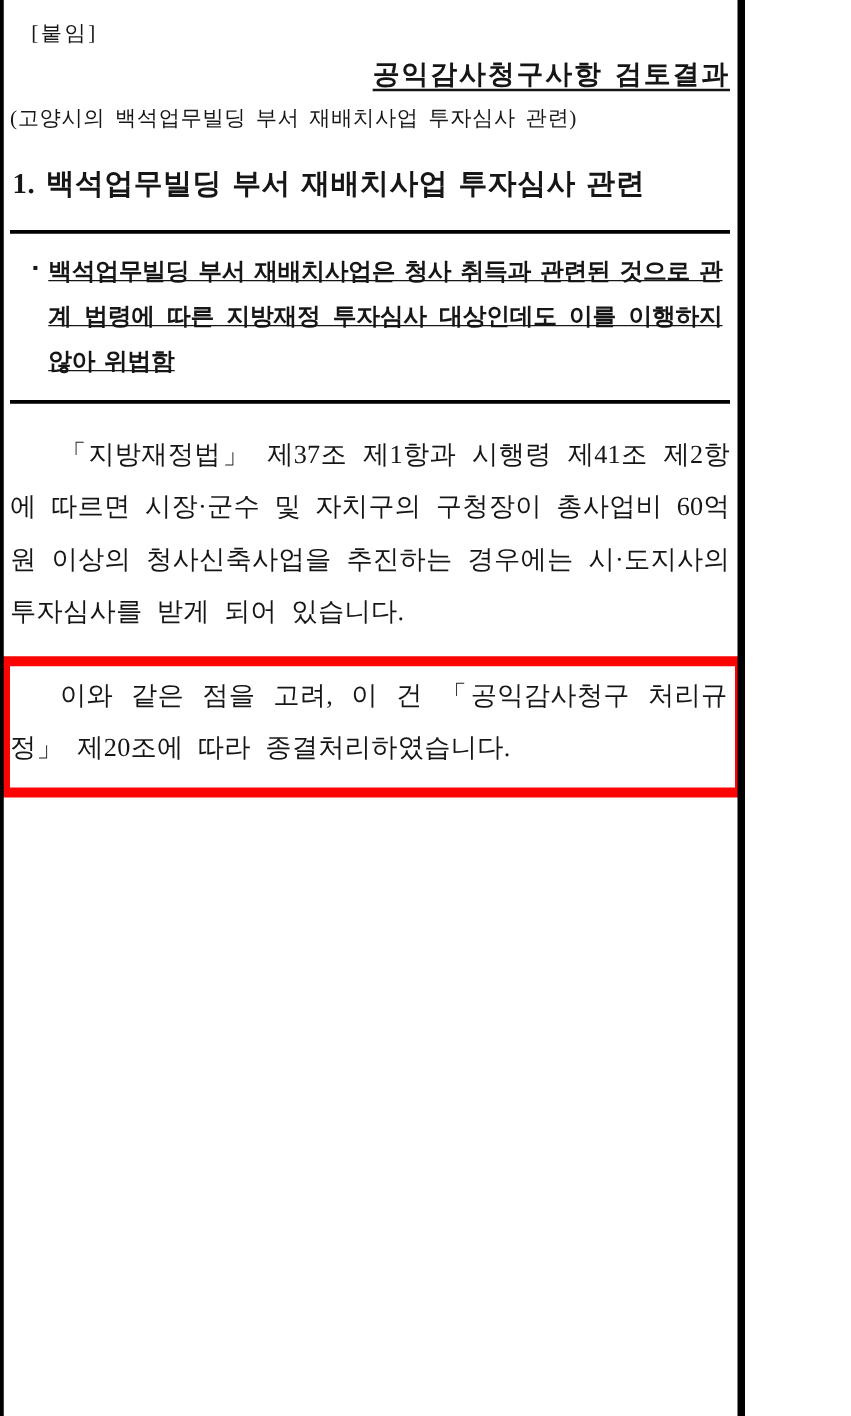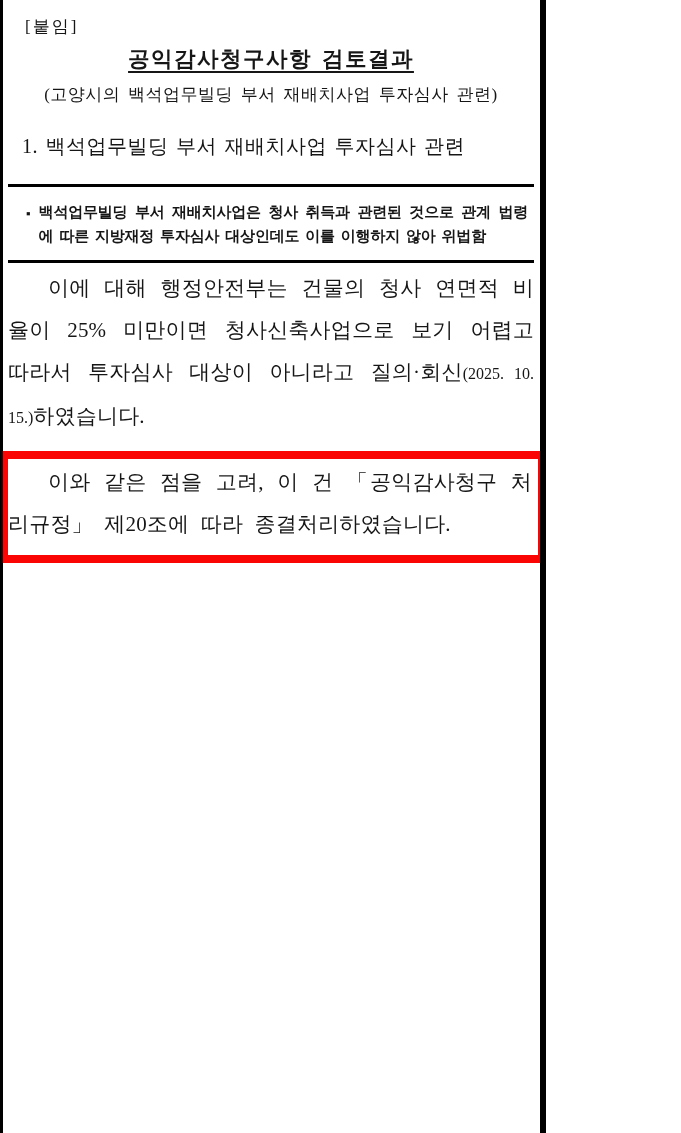--- a/index.html
+++ b/index.html
@@ -1,87 +1,87 @@
 <!DOCTYPE html>
 <html lang="ko"><head>
 <meta charset="utf-8">
 <style>
   html, body { margin: 0; padding: 0; background: #ffffff; }
   .page {
     position: relative;
-    width: 546px;
+    width: 596px;
     height: 1133px;
     background: #ffffff;
     overflow: hidden;
     font-family: "Liberation Serif", "DejaVu Serif", serif;
     color: #161616;
     box-sizing: border-box;
   }
   .edge { position: absolute; top: 0; height: 100%; background: #000; z-index: 3; }
   .edge-left  { left: 0; width: 3px; }
   .edge-right { right: 0; width: 6px; }
 
   .content { position: absolute; top: 0; left: 0; right: 0; bottom: 0; padding: 16px 12px 0 8px; box-sizing: border-box; }
 
   .attachment {
     font-size: 17px;
     letter-spacing: 2px;
     margin-left: 17px;
     line-height: 22px;
   }
-  .title-wrap { text-align: center; margin-top: 7px; }
+  .title-wrap { text-align: right; margin-top: 7px; }
   .doc-title {
     font-size: 21.5px;
     font-weight: bold;
     letter-spacing: 1.5px;
     word-spacing: 3px;
     text-decoration: underline;
     text-underline-offset: 5px;
     text-decoration-thickness: 2px;
     line-height: 28px;
   }
   .doc-subtitle {
-    text-align: center;
     font-size: 17px;
     letter-spacing: 0.5px;
     word-spacing: 3px;
     margin-top: 10px;
     line-height: 24px;
   }
   .section-heading {
-    font-size: 20px;
-    font-weight: 400;
+    font-size: 23px;
+    font-weight: 700;
     letter-spacing: 0.5px;
     word-spacing: 2px;
-    margin: 24px 0 0 14px;
+    margin: 24px 0 0 2px;
     line-height: 31px;
   }
 
   .summary-box {
     margin-top: 22px;
     border-top: 3px solid #000;
     border-bottom: 3px solid #000;
     padding: 13px 6px 12px 18px;
     display: flex;
     align-items: flex-start;
     font-family: "Liberation Sans", "DejaVu Sans", sans-serif;
   }
   .bullet {
     font-size: 13px;
     line-height: 28px;
     margin-right: 8px;
     flex: 0 0 auto;
   }
   .summary-text {
-    font-size: 15px;
+    font-size: 19px;
     font-weight: bold;
-    line-height: 24px;
+    line-height: 36px;
     letter-spacing: -0.2px;
     word-spacing: 2px;
     text-align: justify;
+    text-decoration: underline;
   }
 
   .para {
     font-size: 21px;
     line-height: 42px;
     margin: 4px 0 0 0;
     text-indent: 40px;
     text-align: justify;
     word-spacing: 6px;
     letter-spacing: 0.2px;
@@ -114,23 +114,23 @@
 
     <div class="doc-subtitle">(고양시의 백석업무빌딩 부서 재배치사업 투자심사 관련)</div>
 
     <div class="section-heading">1. 백석업무빌딩 부서 재배치사업 투자심사 관련</div>
 
     <div class="summary-box">
       <span class="bullet">▪</span>
       <span class="summary-text">백석업무빌딩 부서 재배치사업은 청사 취득과 관련된 것으로 관계 법령에 따른 지방재정 투자심사 대상인데도 이를 이행하지 않아 위법함</span>
     </div>
 
+    <p class="para first-body"><span>「지방재정법」 제37조 제1항과 시행령 제41조 제2항에 따르면 시장·군수 및 자치구의 구청장이 총사업비 60억 원 이상의 청사신축사업을 추진하는 경우에는 시·도지사의 투자심사를 받게 되어 있습니다.</span><span class="small"></span><span></span></p>
 
 
 
-    <p class="para"><span>이에 대해 행정안전부는 건물의 청사 연면적 비율이 25% 미만이면 청사신축사업으로 보기 어렵고 따라서 투자심사 대상이 아니라고 질의·회신</span><span class="small">(2025. 10. 15.)</span><span>하였습니다.</span></p>
 
     <div class="highlight-box">
       <p class="para"><span>이와 같은 점을 고려, 이 건 「공익감사청구 처리규정」 제20조에 따라 종결처리하였습니다.</span><span class="small"></span><span></span></p>
     </div>
 
   </div>
 </div>
 
 </body></html>

